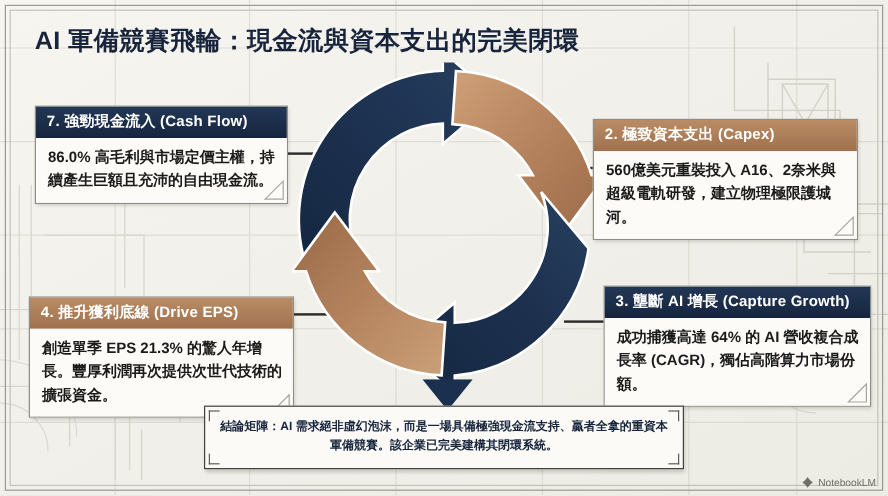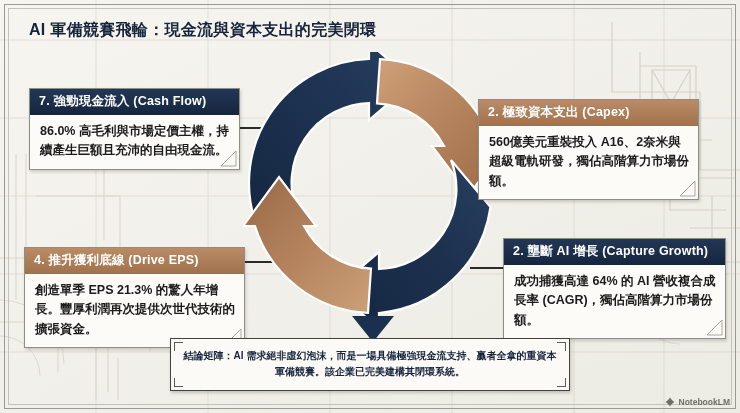--- a/index.html
+++ b/index.html
@@ -53,21 +53,21 @@
     z-index: 6;
     pointer-events: none;
   }
 
   
   .title {
     position: absolute;
     left: 29px;
     top: 20px;
     z-index: 5;
-    font-size: 16px;
+    font-size: 21px;
     font-weight: bold;
     letter-spacing: .3px;
     color: #17243c;
     white-space: nowrap;
   }
 
   
   .wheel {
     position: absolute;
     left: 243px;
@@ -106,21 +106,21 @@
   .card-corner {
     position: absolute;
     right: 2px;
     bottom: 2px;
     width: 17px;
     height: 17px;
     pointer-events: none;
   }
 
   #card1 { left: 29px;  top: 88px;  width: 209px; }
-  #card2 { left: 478px; top: 99px;  width: 219px; }
+  #card2 { left: 494px; top: 99px;  width: 219px; }
   #card3 { left: 503px; top: 238px; width: 221px; }
   #card4 { left: 24px;  top: 247px; width: 219px; }
 
   
   .conn {
     position: absolute;
     background: #2a2a28;
     z-index: 2;
   }
 
@@ -166,21 +166,21 @@
   
   .watermark {
     position: absolute;
     right: 10px;
     bottom: 6px;
     z-index: 7;
     display: flex;
     align-items: center;
     gap: 4px;
     font-size: 8.5px;
-    font-weight: bold;
+    font-weight: normal;
     color: #55544e;
     opacity: .82;
   }
 </style>
 </head>
 <body>
 
 <div id="canvas">
 
   <div class="bg-layer">
@@ -332,28 +332,28 @@
   <div class="card" id="card1">
     <div class="card-head navy">7. 強勁現金流入 (Cash Flow)</div>
     <div class="card-body">86.0% 高毛利與市場定價主權，持續產生巨額且充沛的自由現金流。</div>
     <svg class="card-corner" viewBox="0 0 17 17">
       <path d="M16 1 L16 16 L1 16 Z" fill="none" stroke="#a8a69c" stroke-width="1"></path>
     </svg>
   </div>
 
   <div class="card" id="card2">
     <div class="card-head copper">2. 極致資本支出 (Capex)</div>
-    <div class="card-body">560億美元重裝投入 A16、2奈米與超級電軌研發，獨佔高階算力市場份額。</div>
+    <div class="card-body">560億美元重裝投入 A16、2奈米與超級電軌研發，建立物理極限護城河。</div>
     <svg class="card-corner" viewBox="0 0 17 17">
       <path d="M16 1 L16 16 L1 16 Z" fill="none" stroke="#a8a69c" stroke-width="1"></path>
     </svg>
   </div>
 
   <div class="card" id="card3">
-    <div class="card-head navy">2. 壟斷 AI 增長 (Capture Growth)</div>
+    <div class="card-head navy">3. 壟斷 AI 增長 (Capture Growth)</div>
     <div class="card-body">成功捕獲高達 64% 的 AI 營收複合成長率 (CAGR)，獨佔高階算力市場份額。</div>
     <svg class="card-corner" viewBox="0 0 17 17">
       <path d="M16 1 L16 16 L1 16 Z" fill="none" stroke="#a8a69c" stroke-width="1"></path>
     </svg>
   </div>
 
   <div class="card" id="card4">
     <div class="card-head copper">4. 推升獲利底線 (Drive EPS)</div>
     <div class="card-body">創造單季 EPS 21.3% 的驚人年增長。豐厚利潤再次提供次世代技術的擴張資金。</div>
     <svg class="card-corner" viewBox="0 0 17 17">

